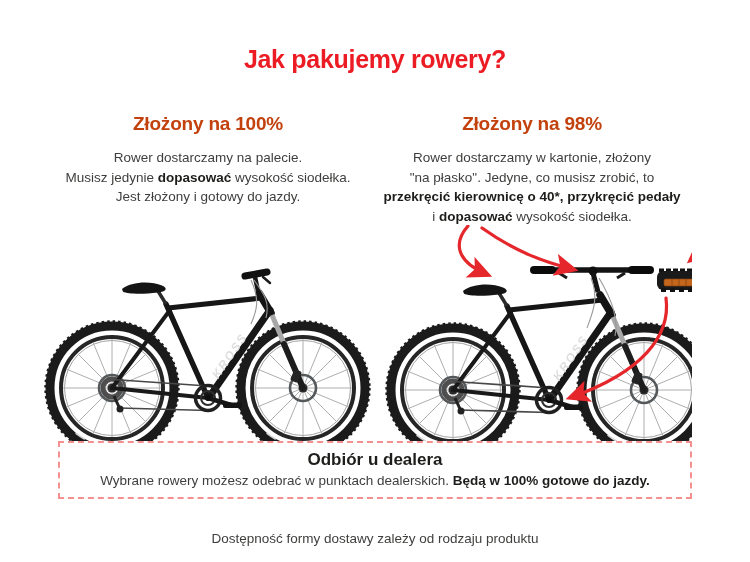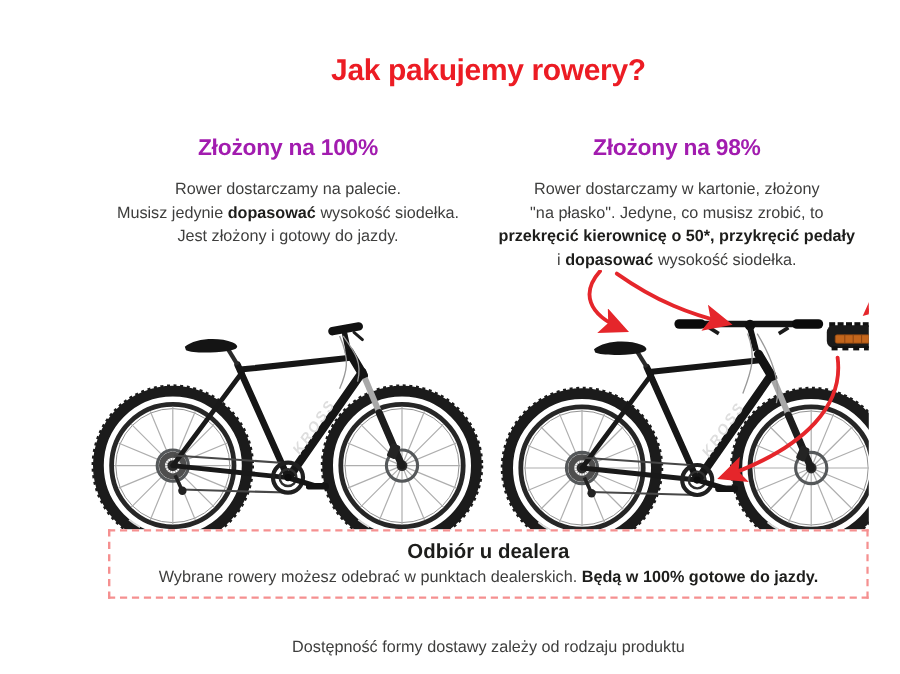--- a/index.html
+++ b/index.html
@@ -1,26 +1,26 @@
 <!DOCTYPE html>
 <html><head>
 <meta charset="utf-8">
 <style>
   * { margin:0; padding:0; box-sizing:border-box; }
   html,body { background:#ffffff; }
   body { font-family:"Liberation Sans", sans-serif; }
-  .page { position:relative; width:692px; height:562px; background:#ffffff; overflow:hidden; color:#1d1d1b;margin-left:32px; }
+  .page { position:relative; width:692px; height:562px; background:#ffffff; overflow:hidden; color:#1d1d1b; }
 
   .title { position:absolute; top:45px; left:0; width:750px; text-align:center;
            font-size:25px; font-weight:800; letter-spacing:-0.3px; color:#ec1c24; }
 
   .col { position:absolute; text-align:center; }
   .col-left  { top:113px; left:33px;  width:350px; }
   .col-right { top:113px; left:382px; width:300px; }
-  .col h2 { font-size:19px; font-weight:800; color:#a21caf; letter-spacing:-0.2px;text-align:center; }
+  .col h2 { font-size:19px; font-weight:800; color:#c2410c; letter-spacing:-0.2px;text-align:center; }
   .desc { margin-top:13px; font-size:13.5px; line-height:19.5px; color:#3e3e3d; }
   .desc .line { white-space:nowrap; }
   .desc b, .dealer-box b { color:#1d1d1b; font-weight:700; }
 
   .bikes-svg { position:absolute; top:225px; left:0; }
 
   .dealer-box { position:absolute; left:58px; top:441px; width:634px; height:58px;
                 border:2px dashed #f59090; text-align:center; padding-top:7px; background:#ffffff; }
   .dealer-box h3 { font-size:17px; font-weight:800; color:#1d1d1b; }
   .dealer-box .boxline { margin-top:3px; font-size:13.5px; color:#3e3e3d; white-space:nowrap; }
@@ -51,21 +51,21 @@
       <div class="line"><span>Musisz jedynie </span><b>dopasować</b><span> wysokość siodełka.</span></div>
       <div class="line">Jest złożony i gotowy do jazdy.</div>
     </div>
   </div>
 
   <div class="col col-right">
     <h2>Złożony na 98%</h2>
     <div class="desc">
       <div class="line">Rower dostarczamy w kartonie, złożony</div>
       <div class="line">"na płasko". Jedyne, co musisz zrobić, to</div>
-      <div class="line"><b>przekręcić kierownicę o 50*, przykręcić pedały</b></div>
+      <div class="line"><b>przekręcić kierownicę o 40*, przykręcić pedały</b></div>
       <div class="line"><span>i </span><b>dopasować</b><span> wysokość siodełka.</span></div>
     </div>
   </div>
 
   <svg class="bikes-svg" width="750" height="237" viewBox="0 225 750 237" aria-hidden="true">
     <defs>
       <marker id="ah" markerWidth="8" markerHeight="8" refX="5.4" refY="3.5" orient="auto">
         <path d="M0 0 L7.5 3.5 L0 7 L1.6 3.5 Z" fill="#e5262b"></path>
       </marker>
 

